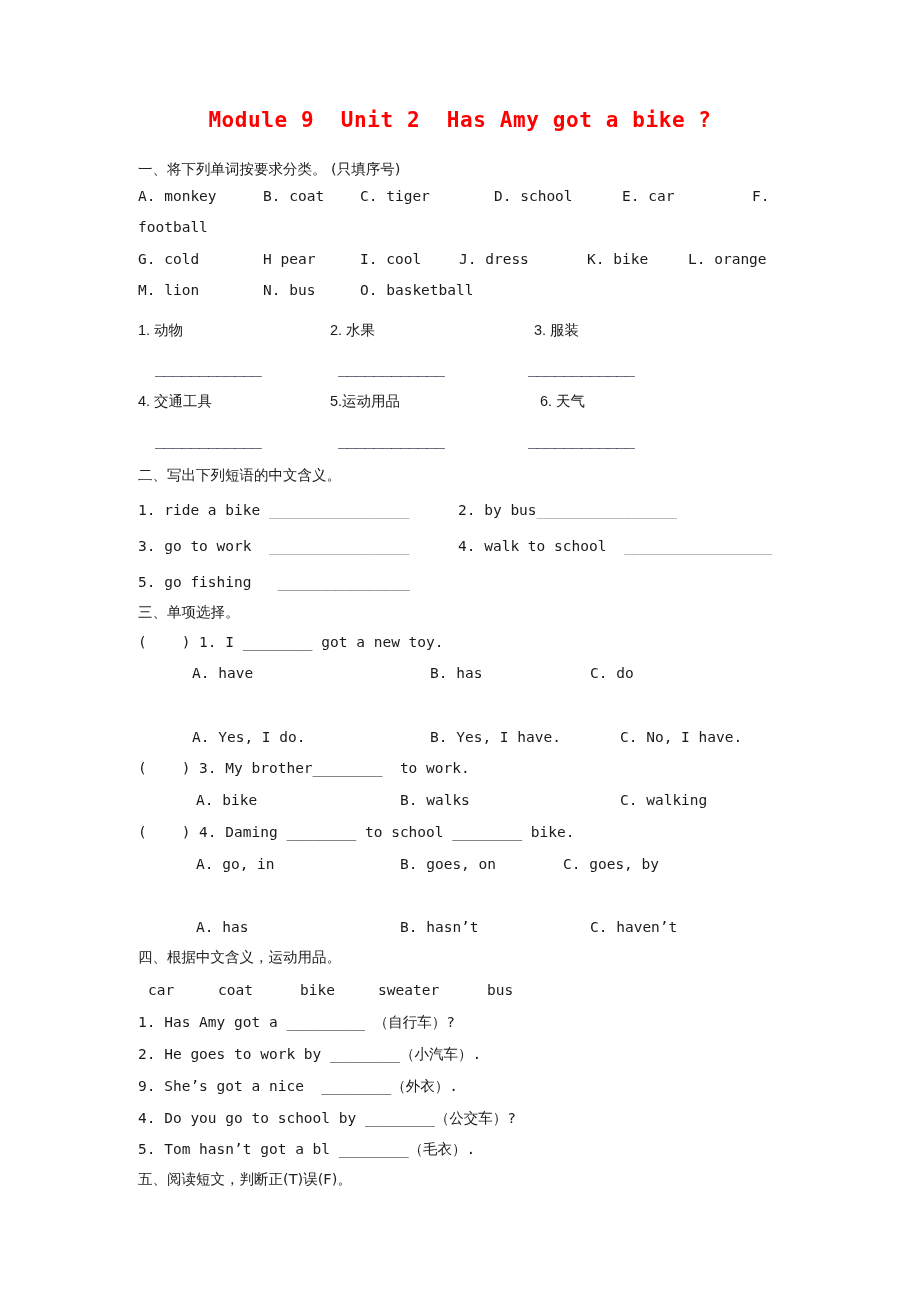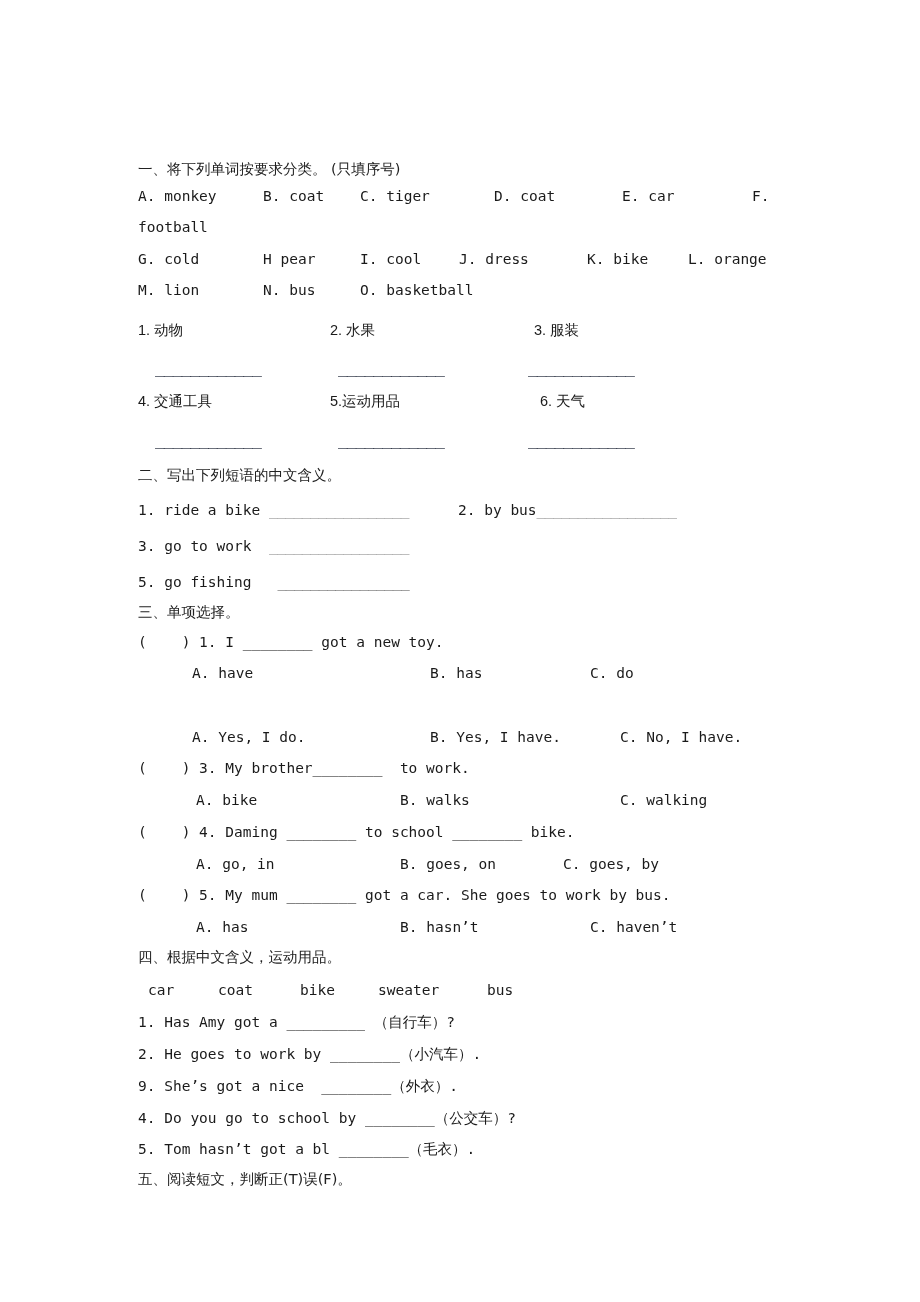--- a/index.html
+++ b/index.html
@@ -69,27 +69,28 @@
     color: #0f172a;
     letter-spacing: -0.8px;
     white-space: pre;
   }
 </style>
 </head>
 <body>
 
 <div class="page">
 
+  <div class="title">Module 9  Unit 2  Has Amy got a bike ?</div>
 
   <div class="section-head" style="top:160px;">一、将下列单词按要求分类。 (只填序号)</div>
 
   <div class="row mono" style="left:138px; top:188px;">A. monkey</div>
   <div class="row mono" style="left:263px; top:188px;">B. coat</div>
   <div class="row mono" style="left:360px; top:188px;">C. tiger</div>
-  <div class="row mono" style="left:494px; top:188px;">D. coat</div>
+  <div class="row mono" style="left:494px; top:188px;">D. school</div>
   <div class="row mono" style="left:622px; top:188px;">E. car</div>
   <div class="row mono" style="left:752px; top:188px;">F.</div>
 
   <div class="row mono" style="left:138px; top:219px;">football</div>
 
   <div class="row mono" style="left:138px; top:251px;">G. cold</div>
   <div class="row mono" style="left:263px; top:251px;">H pear</div>
   <div class="row mono" style="left:360px; top:251px;">I. cool</div>
   <div class="row mono" style="left:459px; top:251px;">J. dress</div>
   <div class="row mono" style="left:587px; top:251px;">K. bike</div>
@@ -114,20 +115,21 @@
   <div class="cat-blank mono" style="left:155px; top:430px;">____________</div>
   <div class="cat-blank mono" style="left:338px; top:430px;">____________</div>
   <div class="cat-blank mono" style="left:528px; top:430px;">____________</div>
 
   <div class="section-head" style="top:466px;">二、写出下列短语的中文含义。</div>
 
   <div class="row mono" style="left:138px; top:502px;"><span>1. ride a bike </span><span class="blankline">_________________</span></div>
   <div class="row mono" style="left:458px; top:502px;"><span>2. by bus</span><span class="blankline">_________________</span></div>
 
   <div class="row mono" style="left:138px; top:538px;"><span>3. go to work  </span><span class="blankline">_________________</span></div>
+  <div class="row mono" style="left:458px; top:538px;"><span>4. walk to school  </span><span class="blankline">__________________</span></div>
 
   <div class="row mono" style="left:138px; top:574px;"><span>5. go fishing</span><span class="blankline dark">________________</span></div>
 
   <div class="section-head" style="top:603px;">三、单项选择。</div>
 
   <div class="row mono" style="left:138px; top:634px;">(    ) 1. I ________ got a new toy.</div>
   <div class="row mono" style="left:192px; top:665px;">A. have</div>
   <div class="row mono" style="left:430px; top:665px;">B. has</div>
   <div class="row mono" style="left:590px; top:665px;">C. do</div>
 
@@ -138,21 +140,20 @@
   <div class="row mono" style="left:138px; top:760px;">(    ) 3. My brother________  to work.</div>
   <div class="row mono" style="left:196px; top:792px;">A. bike</div>
   <div class="row mono" style="left:400px; top:792px;">B. walks</div>
   <div class="row mono" style="left:620px; top:792px;">C. walking</div>
 
   <div class="row mono" style="left:138px; top:824px;">(    ) 4. Daming ________ to school ________ bike.</div>
   <div class="row mono" style="left:196px; top:856px;">A. go, in</div>
   <div class="row mono" style="left:400px; top:856px;">B. goes, on</div>
   <div class="row mono" style="left:563px; top:856px;">C. goes, by</div>
 
-  <div class="row mono" style="left:138px; top:887px;">(    ) 5. My mum ________ got a car. She goes to work by bus.</div>
   <div class="row mono" style="left:196px; top:919px;">A. has</div>
   <div class="row mono" style="left:400px; top:919px;">B. hasn’t</div>
   <div class="row mono" style="left:590px; top:919px;">C. haven’t</div>
 
   <div class="section-head" style="top:948px;">四、根据中文含义，运动用品。</div>
 
   <div class="row mono" style="left:148px; top:982px;">car</div>
   <div class="row mono" style="left:218px; top:982px;">coat</div>
   <div class="row mono" style="left:300px; top:982px;">bike</div>
   <div class="row mono" style="left:378px; top:982px;">sweater</div>

